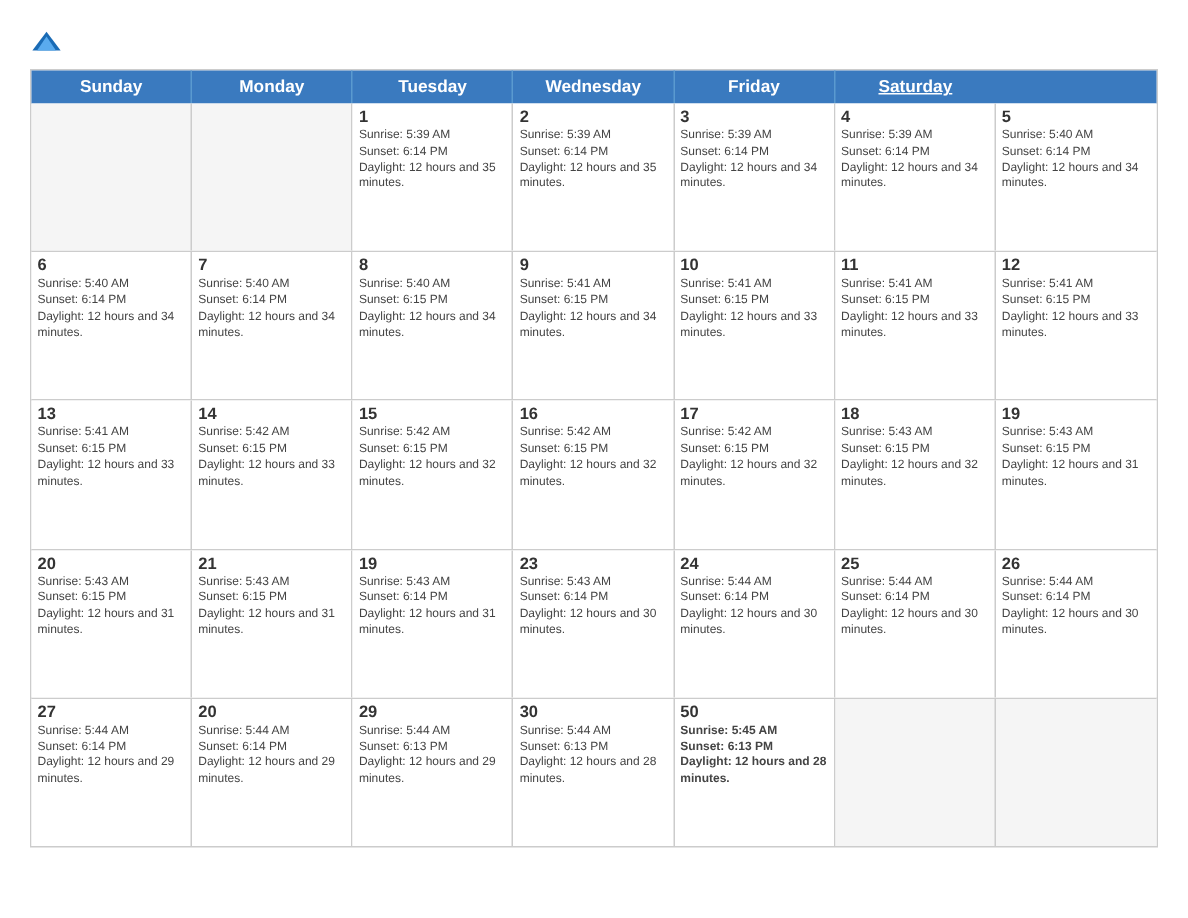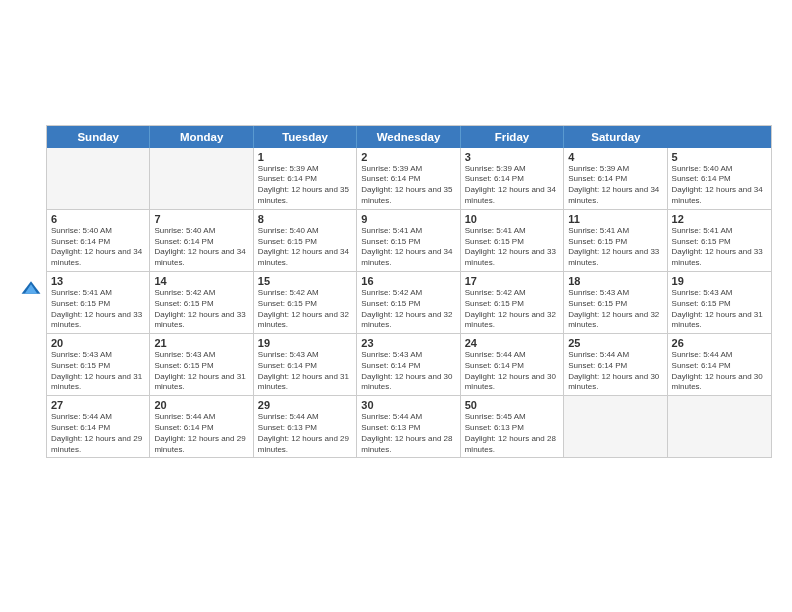--- a/index.html
+++ b/index.html
@@ -8,22 +8,21 @@
       height: 612px;
       background: #fff;
       font-family: Arial, sans-serif;
       overflow: hidden;
     }
     .page {
       width: 792px;
       height: 577px;
       padding: 18px 20px 12px 20px;
       display: flex;
-      flex-direction: row;
-      align-items: center;
+      flex-direction: column;
     }
     .header {
       display: flex;
       justify-content: space-between;
       align-items: flex-start;
       margin-bottom: 6px;
     }
     .logo {
       display: flex;
       align-items: center;
@@ -76,20 +75,21 @@
     .cal-header-cell {
       color: #fff;
       font-size: 11.5px;
       font-weight: bold;
       text-align: center;
       padding: 5px 2px;
       border-right: 1px solid #5a9ad0;
     }
     .cal-header-cell:last-child {
       border-right: none;
+      text-decoration: underline;
     }
     .cal-body {
       display: flex;
       flex-direction: column;
       flex: 1;
     }
     .cal-row {
       display: grid;
       grid-template-columns: repeat(7, 1fr);
       flex: 1;
@@ -343,21 +343,21 @@
 Daylight: 12 hours and 29 minutes.</div>
           </div>
           <div class="cal-cell">
             <span class="day-number">30</span>
             <div class="cell-info" style="white-space: pre-line;">Sunrise: 5:44 AM
 Sunset: 6:13 PM
 Daylight: 12 hours and 28 minutes.</div>
           </div>
           <div class="cal-cell">
             <span class="day-number">50</span>
-            <div class="cell-info" style="white-space: pre-line;">Sunrise: 5:45 AM
+            <div class="cell-info" style="white-space: pre-line; font-weight: bold;">Sunrise: 5:45 AM
 Sunset: 6:13 PM
 Daylight: 12 hours and 28 minutes.</div>
           </div>
           <div class="cal-cell empty"></div>
           <div class="cal-cell empty"></div>
         </div>
       </div>
   </div>
 </div>
 

